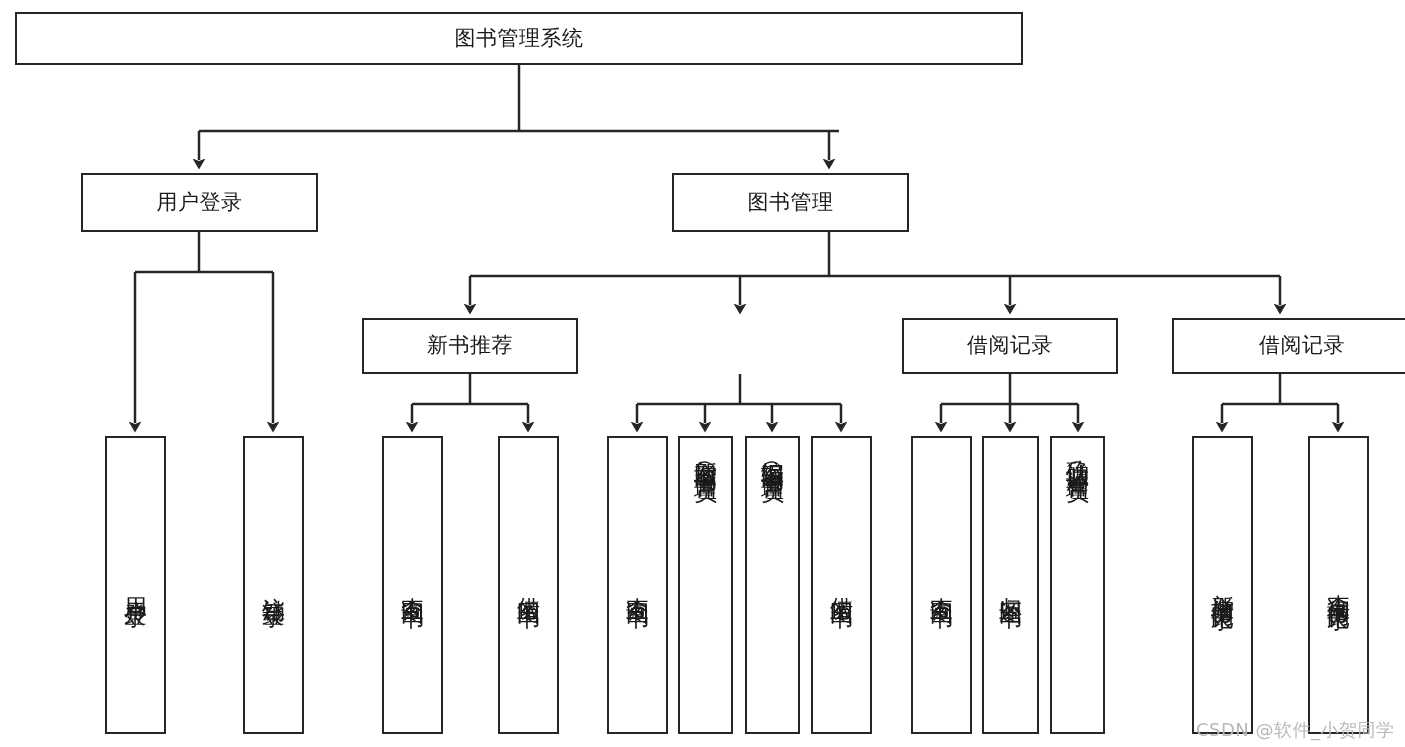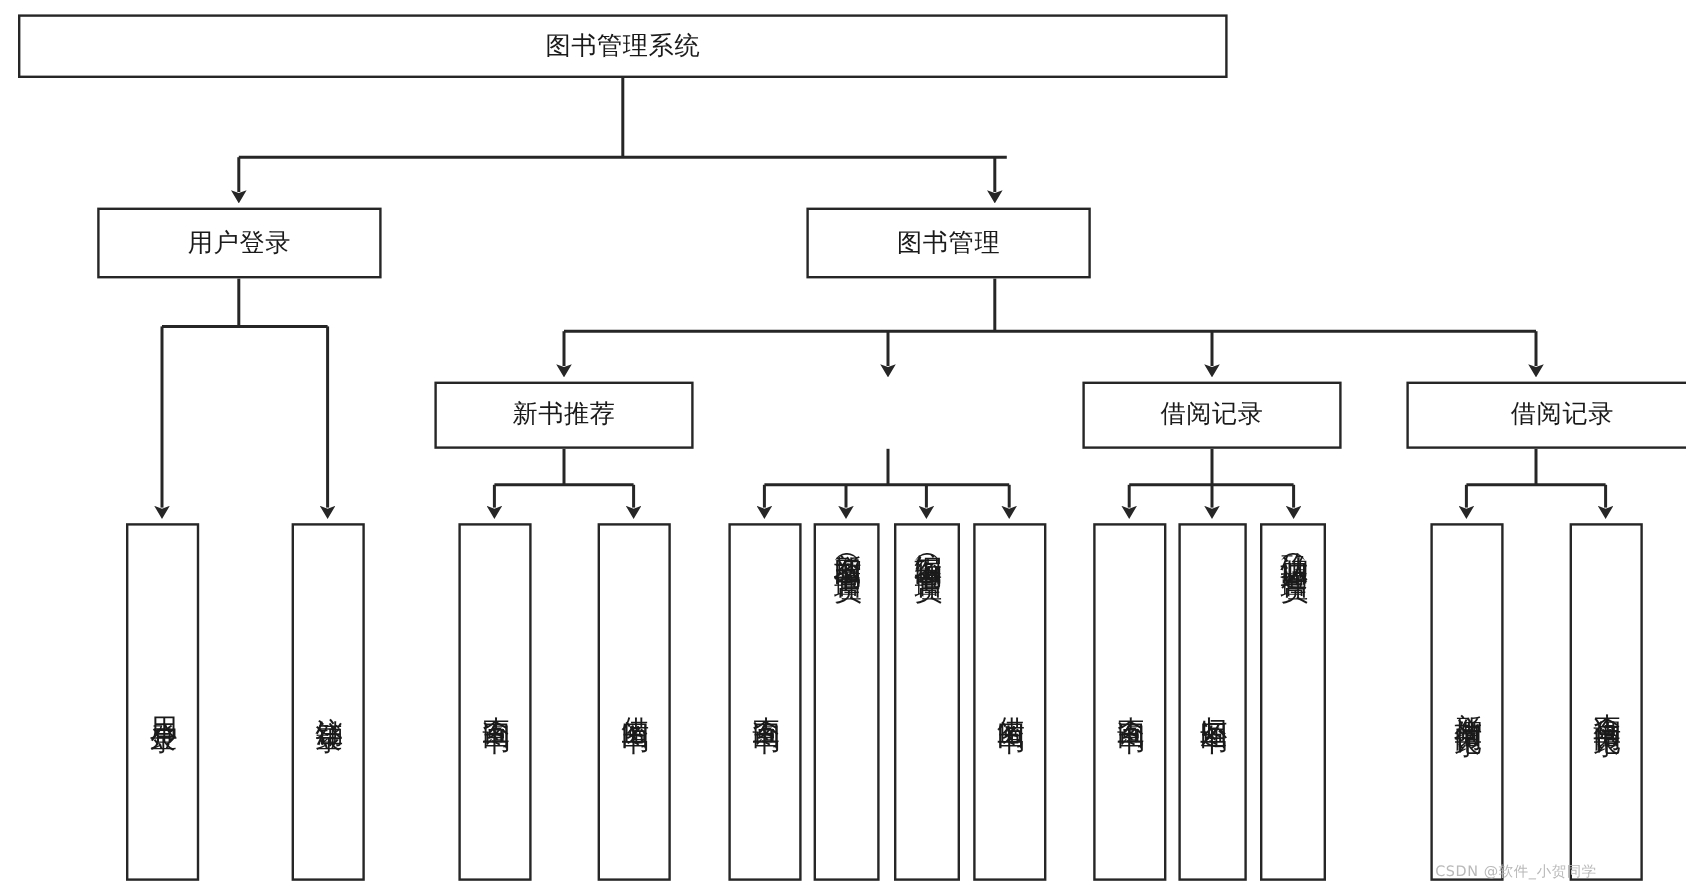--- a/index.html
+++ b/index.html
@@ -65,21 +65,21 @@
     align-items: center;
   }
   .node.v.top {
     align-items: flex-start;
   }
   .node.v.top .lbl {
     margin-top: 4px;
   }
   .watermark {
     position: absolute;
-    font-size: 12px;
+    font-size: 18px;
     color: #b9b9b9;
     white-space: nowrap;
     letter-spacing: 0.5px;
   }
 </style>
 </head>
 <body>
 
 <div id="canvas">
 

